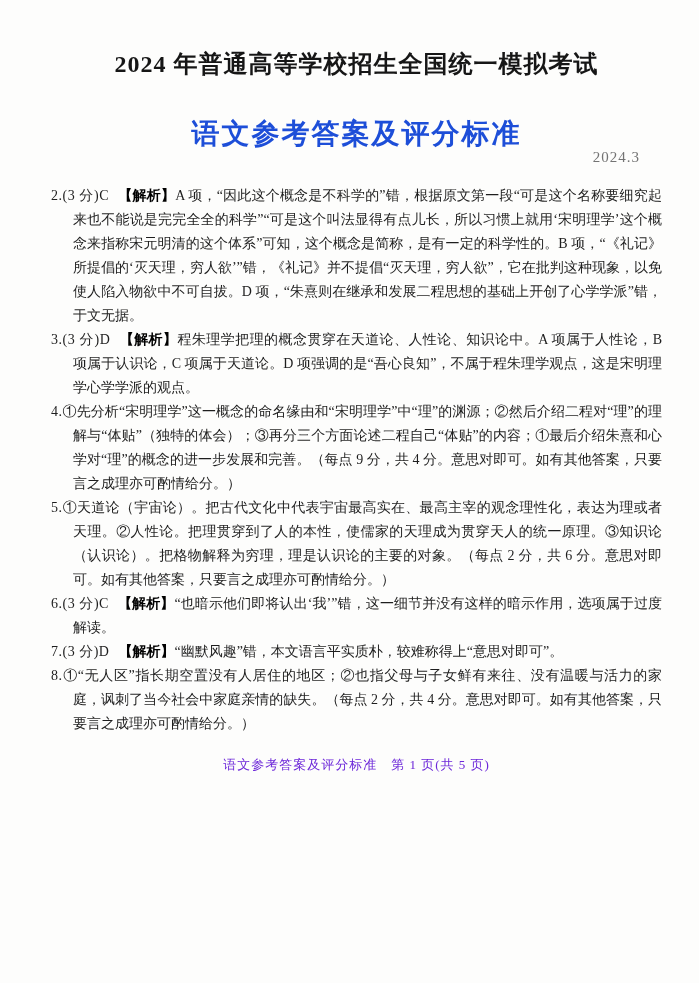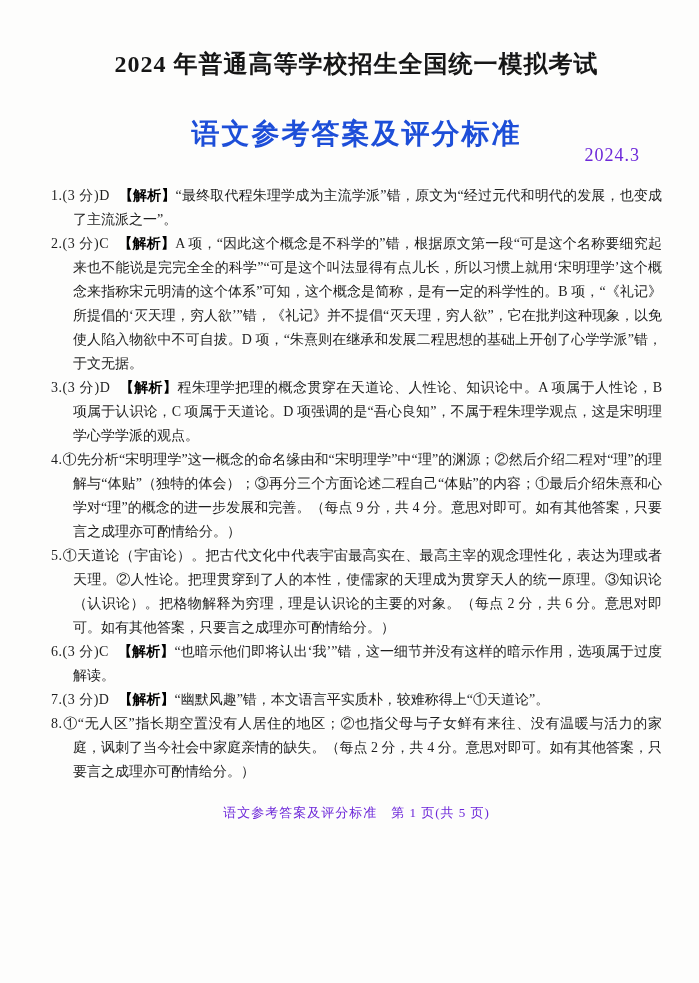--- a/index.html
+++ b/index.html
@@ -39,22 +39,22 @@
     font-size: 28px;
     font-weight: 900;
     letter-spacing: 2px;
     color: #1d4ed8;
     line-height: 40px;
   }
   .date {
     position: absolute;
     right: 22px;
     bottom: -4px;
-    font-size: 18px;
-    color: #6d28d9;
+    font-size: 15px;
+    color: #737373;
     letter-spacing: 1px;
   }
   .answers {
     margin-top: 22px;
   }
   .item {
     margin: 0;
     font-size: 14px;
     line-height: 24px;
     text-align: justify;
@@ -84,26 +84,25 @@
 <div class="page">
   <header>
     <div class="exam-title">2024 年普通高等学校招生全国统一模拟考试</div>
     <div class="main-title-row">
       <h1 class="main-title">语文参考答案及评分标准</h1>
       <span class="date">2024.3</span>
     </div>
   </header>
 
   <main class="answers">
-      <p class="item"><span class="head">1.(3 分)D</span><b class="marker">【解析】</b><span>“最终取代程朱理学成为主流学派”错，原文为“经过元代和明代的发展，也变成了主流派之一”。</span></p>
       <p class="item"><span class="head">2.(3 分)C</span><b class="marker">【解析】</b><span>A 项，“因此这个概念是不科学的”错，根据原文第一段“可是这个名称要细究起来也不能说是完完全全的科学”“可是这个叫法显得有点儿长，所以习惯上就用‘宋明理学’这个概念来指称宋元明清的这个体系”可知，这个概念是简称，是有一定的科学性的。B 项，“《礼记》所提倡的‘灭天理，穷人欲’”错，《礼记》并不提倡“灭天理，穷人欲”，它在批判这种现象，以免使人陷入物欲中不可自拔。D 项，“朱熹则在继承和发展二程思想的基础上开创了心学学派”错，于文无据。</span></p>
       <p class="item"><span class="head">3.(3 分)D</span><b class="marker">【解析】</b><span>程朱理学把理的概念贯穿在天道论、人性论、知识论中。A 项属于人性论，B 项属于认识论，C 项属于天道论。D 项强调的是“吾心良知”，不属于程朱理学观点，这是宋明理学心学学派的观点。</span></p>
       <p class="item"><span class="head">4.</span><span>①先分析“宋明理学”这一概念的命名缘由和“宋明理学”中“理”的渊源；②然后介绍二程对“理”的理解与“体贴”（独特的体会）；③再分三个方面论述二程自己“体贴”的内容；①最后介绍朱熹和心学对“理”的概念的进一步发展和完善。（每点 9 分，共 4 分。意思对即可。如有其他答案，只要言之成理亦可酌情给分。）</span></p>
       <p class="item"><span class="head">5.</span><span>①天道论（宇宙论）。把古代文化中代表宇宙最高实在、最高主宰的观念理性化，表达为理或者天理。②人性论。把理贯穿到了人的本性，使儒家的天理成为贯穿天人的统一原理。③知识论（认识论）。把格物解释为穷理，理是认识论的主要的对象。（每点 2 分，共 6 分。意思对即可。如有其他答案，只要言之成理亦可酌情给分。）</span></p>
       <p class="item"><span class="head">6.(3 分)C</span><b class="marker">【解析】</b><span>“也暗示他们即将认出‘我’”错，这一细节并没有这样的暗示作用，选项属于过度解读。</span></p>
-      <p class="item"><span class="head">7.(3 分)D</span><b class="marker">【解析】</b><span>“幽默风趣”错，本文语言平实质朴，较难称得上“①天道论”。</span></p>
+      <p class="item"><span class="head">7.(3 分)D</span><b class="marker">【解析】</b><span>“幽默风趣”错，本文语言平实质朴，较难称得上“意思对即可”。</span></p>
       <p class="item"><span class="head">8.</span><span>①“无人区”指长期空置没有人居住的地区；②也指父母与子女鲜有来往、没有温暖与活力的家庭，讽刺了当今社会中家庭亲情的缺失。（每点 2 分，共 4 分。意思对即可。如有其他答案，只要言之成理亦可酌情给分。）</span></p>
     </main>
 
   <footer class="page-footer">
     <span>语文参考答案及评分标准　第 1 页(共 5 页)</span>
   </footer>
 </div>
 
 </body></html>

